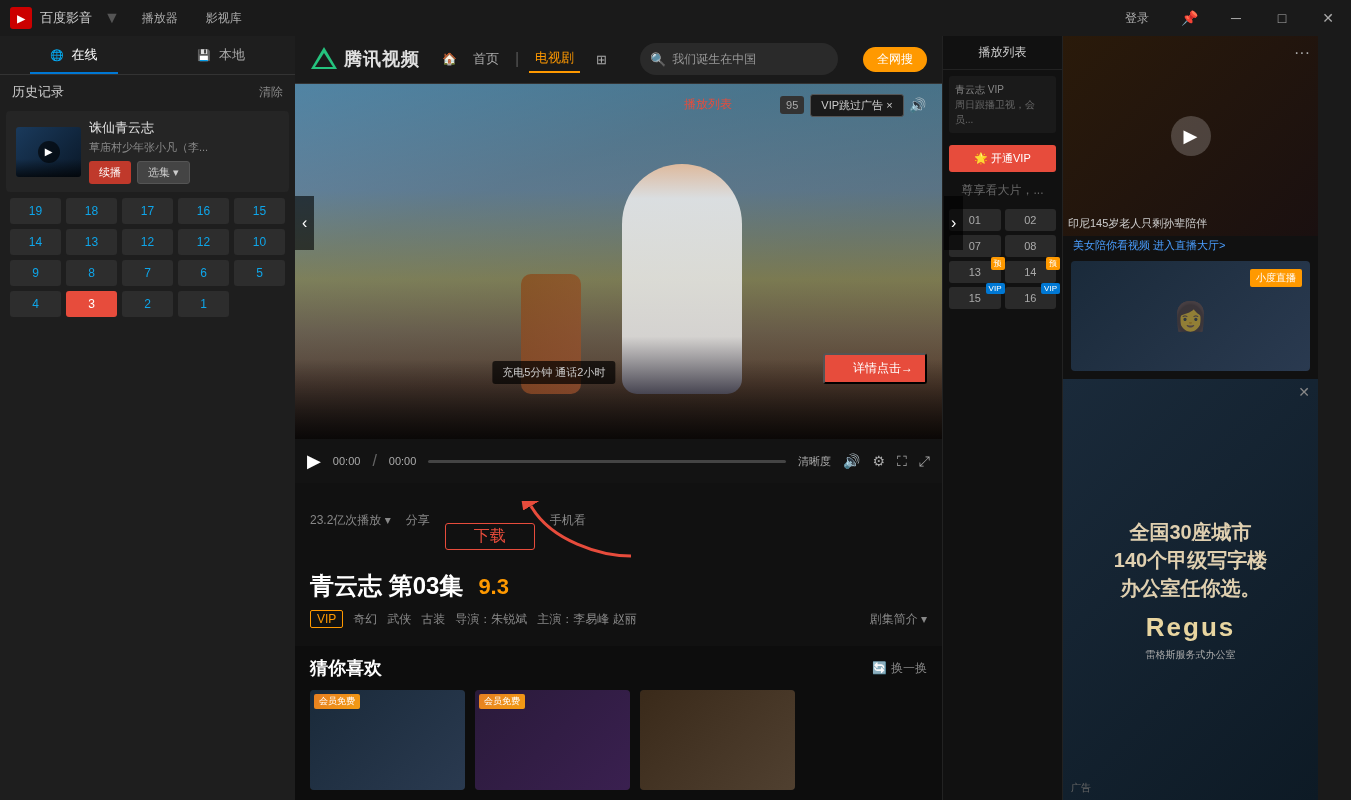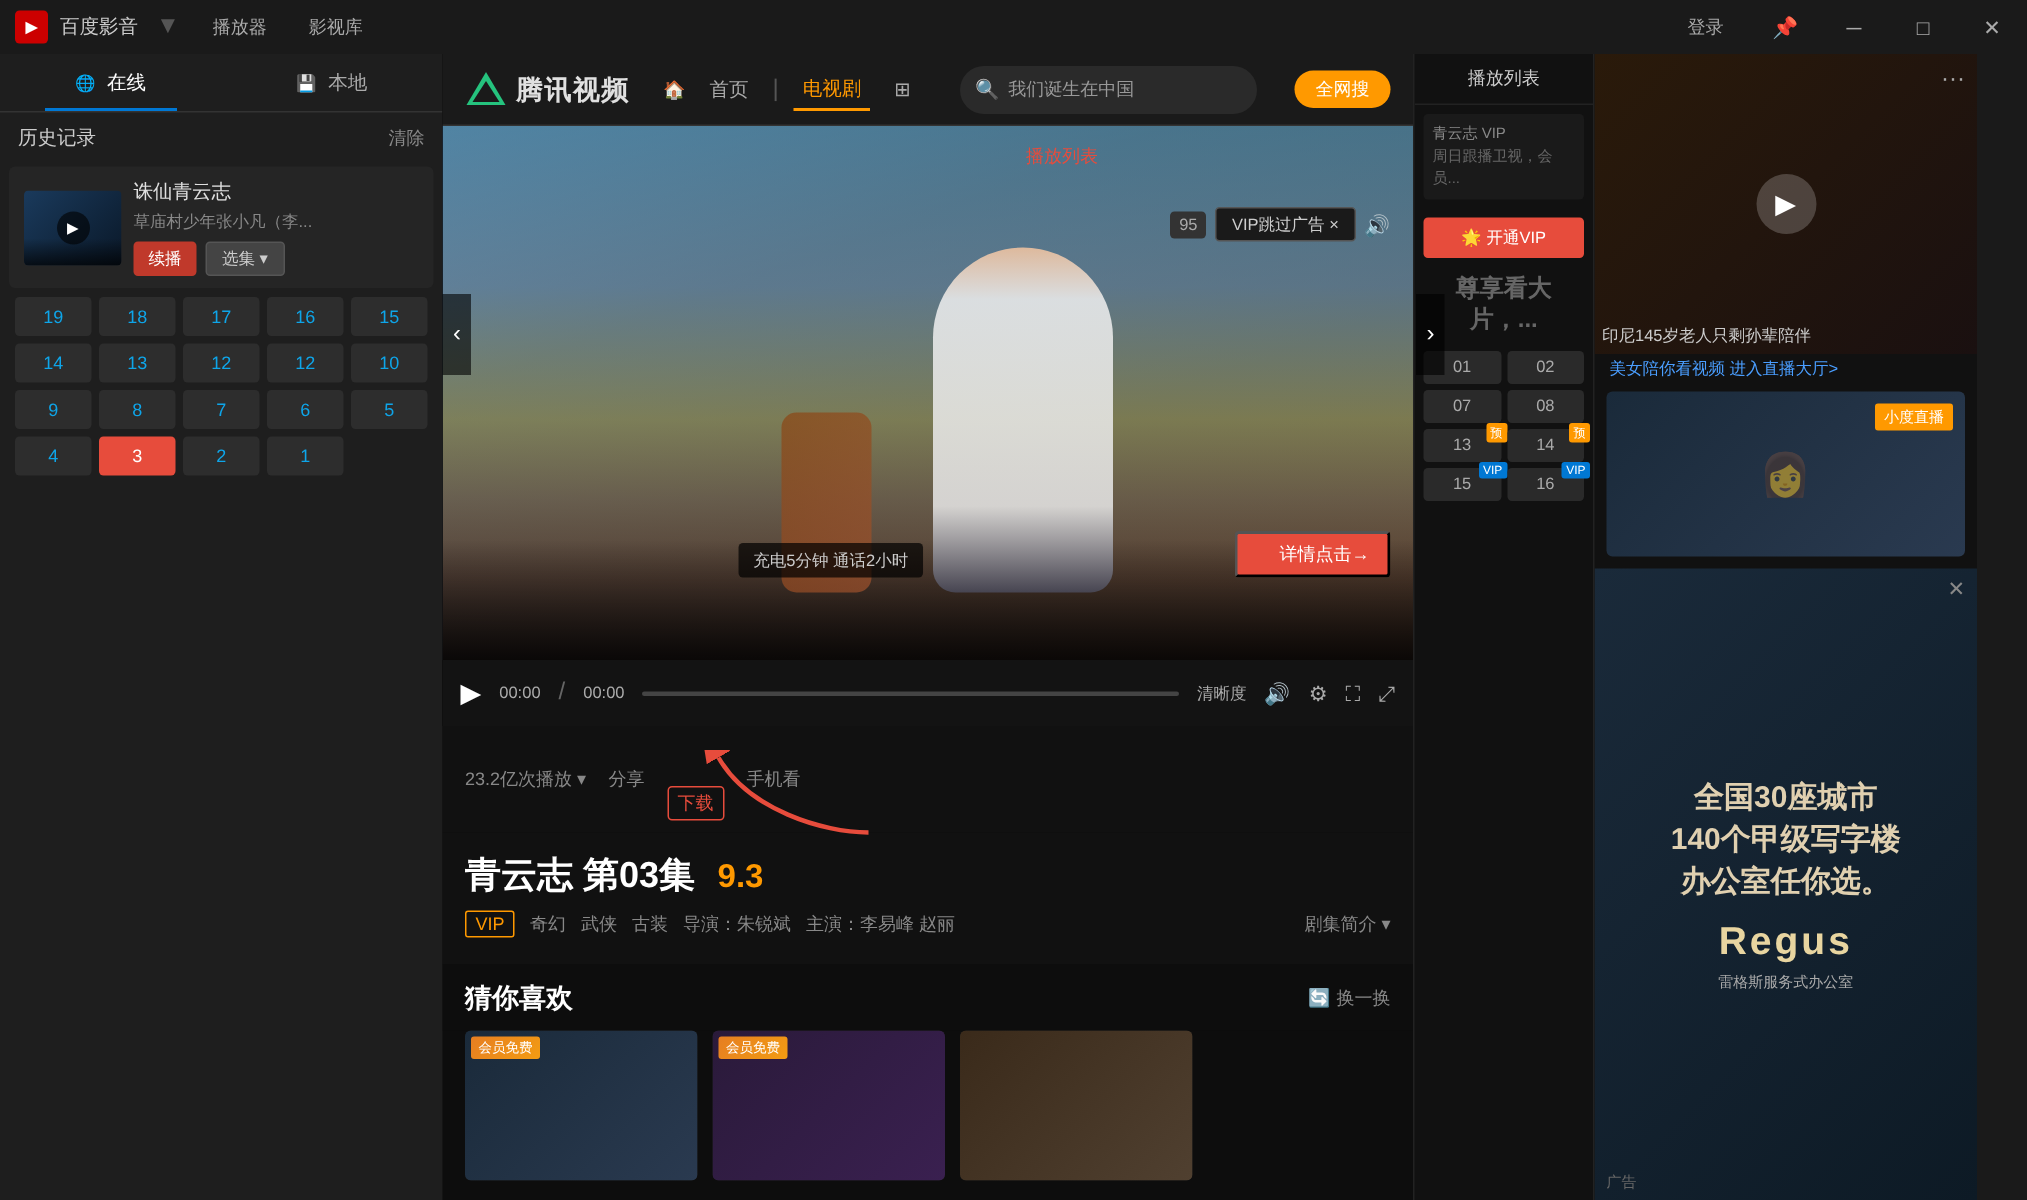--- a/index.html
+++ b/index.html
@@ -192,21 +192,21 @@
     }
     .video-bg {
       flex: 1;
       background: linear-gradient(160deg, #1a3a5c 0%, #0a1a2c 30%, #050e18 60%, #0d0d0d 100%);
       position: relative;
       overflow: hidden;
     }
 
     .video-ad-bar {
       position: absolute; top: 10px; right: 15px;
-      display: flex; align-items: center; gap: 6px; margin-top: 44px;
+      display: flex; align-items: center; gap: 6px;
     }
     .ad-counter {
       background: #333; color: #aaa; font-size: 11px;
       padding: 3px 6px; border-radius: 3px;
     }
     .ad-skip-btn {
       background: #1a1a1a; border: 1px solid #555; color: #ccc;
       font-size: 11px; padding: 3px 10px; border-radius: 3px; cursor: pointer;
     }
     .ad-volume-btn { color: #aaa; font-size: 14px; cursor: pointer; }
@@ -252,21 +252,21 @@
       display: flex;
       align-items: center;
       gap: 15px;
       font-size: 12px;
       color: #888;
     }
     .view-count { color: #888; }
     .share-btn { color: #888; cursor: pointer; }
     .download-btn {
       background: transparent; border: 1px solid #e74c3c; color: #e74c3c;
-      padding: 2px 6px; border-radius: 3px; font-size: 12px; cursor: pointer; margin-top: 32px;
+      padding: 2px 28px; border-radius: 3px; font-size: 16px; cursor: pointer; margin-top: 32px;
     }
     .mobile-btn { color: #888; cursor: pointer; }
 
     
     .episode-detail {
       background: #111;
       padding: 12px 15px;
     }
     .ep-title-row {
       display: flex; align-items: baseline; gap: 15px; margin-bottom: 8px;
@@ -597,21 +597,21 @@
     </div>
   </div>
 
   <div class="right-tencent">
     <div class="playlist-header">播放列表</div>
     <div style="background:#1a1a1a;margin:6px;padding:6px;border-radius:3px;">
       <div style="color:#888;font-size:10px;line-height:1.5;">青云志 VIP<br><span style="color:#666;font-size:10px;">周日跟播卫视，会员...</span></div>
     </div>
 
     <button class="open-vip-btn">🌟 开通VIP</button>
-    <div style="padding:4px 6px;color:#666;font-size:16px;text-align:center;font-weight:bold;">尊享看大片，...</div>
+    <div style="padding:4px 6px;color:#666;font-size:12px;text-align:center;">尊享看大片，...</div>
 
     <div class="episode-list">
       <div class="ep-item">01</div>
       <div class="ep-item">02</div>
       <div class="ep-item">07</div>
       <div class="ep-item">08</div>
       <div class="ep-item" style="position:relative;">
         13
         <span class="ep-vip-badge">预</span>
       </div>

